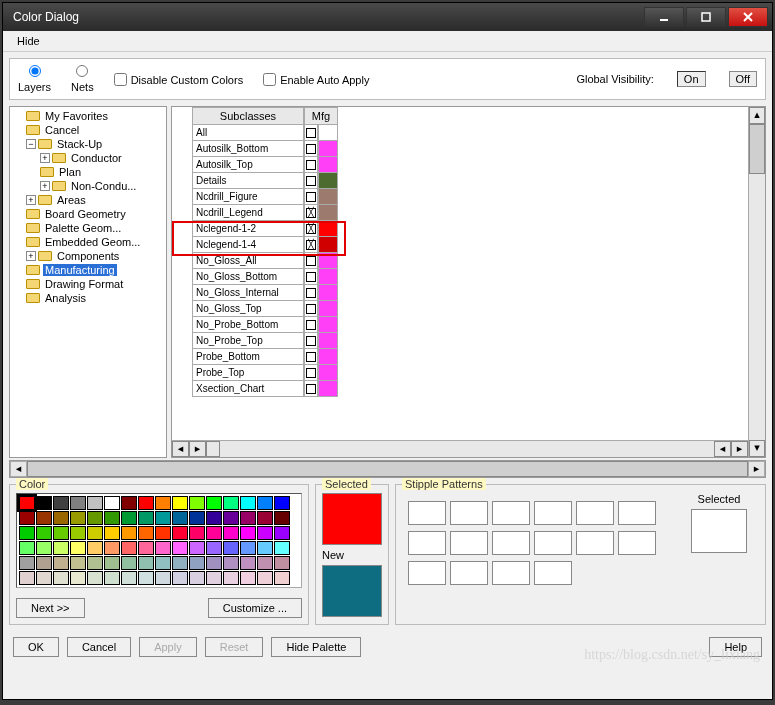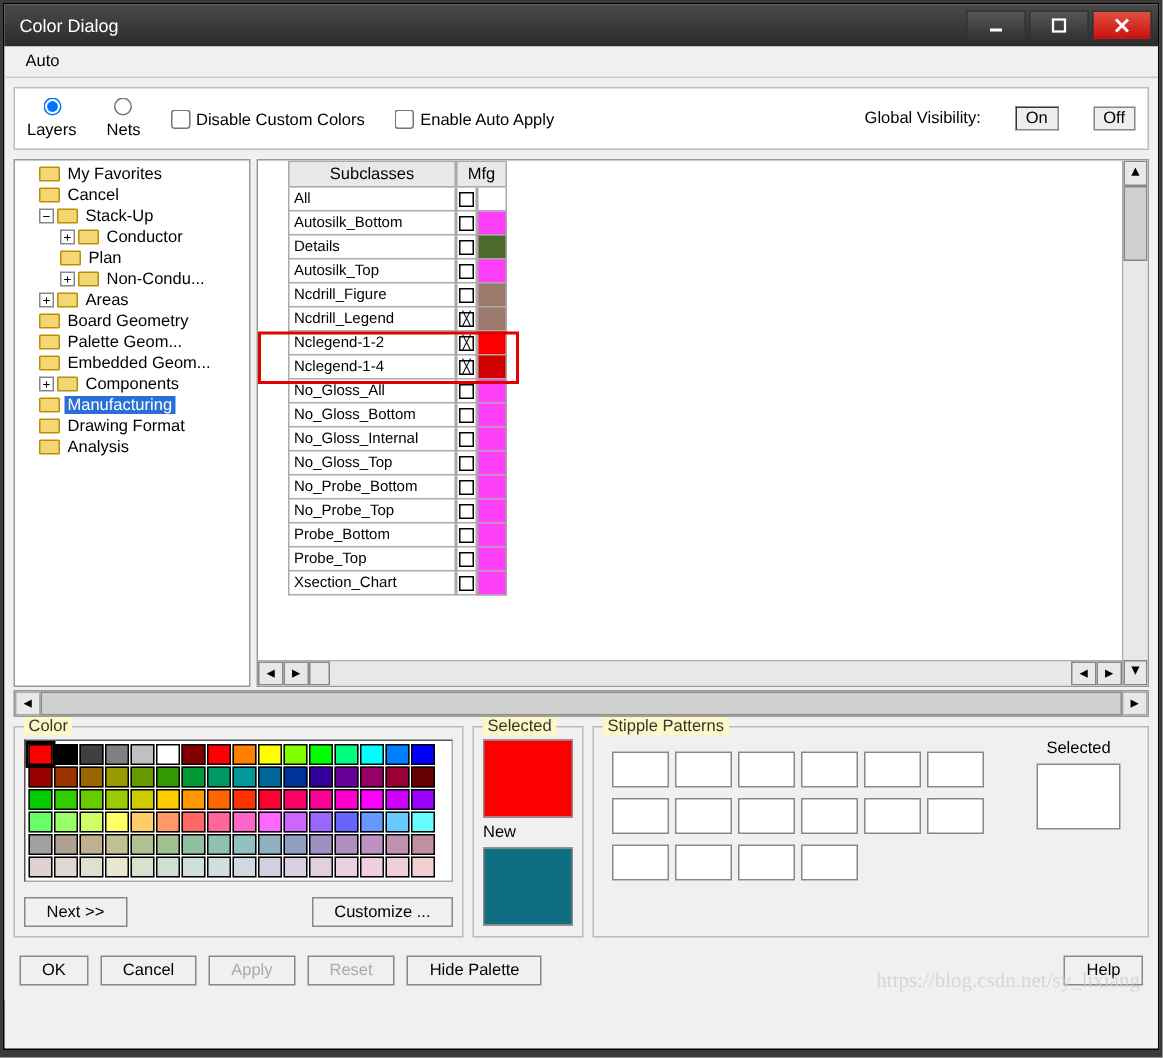--- a/index.html
+++ b/index.html
@@ -83,21 +83,21 @@
         </svg>
       </div>
    <div class="tbtn tclose">
         <svg viewBox="0 0 12 12">
           <line x1="2" y1="2" x2="10" y2="10" stroke="#fff" stroke-width="2"></line>
           <line x1="10" y1="2" x2="2" y2="10" stroke="#fff" stroke-width="2"></line>
         </svg>
       </div>
  </div>
  <div class="menubar">
-   <span class="menuitem">Auto</span>
+   <span class="menuitem">Hide</span>
  </div>
  <div class="dlg-body">
    <div class="top-row">
      <label class="radio">
           <input type="radio" checked="" style="">
           <span>Layers</span>
         </label>
      <label class="radio">
           <input type="radio" style="">
           <span>Nets</span>
@@ -204,32 +204,32 @@
                 <div class="gcell3" style="background: transparent;"></div>
               </div>
               <div class="grow">
                 <div class="gcell1">Autosilk_Bottom</div>
                 <div class="gcell2">
                   <div class="gck"></div>
                 </div>
                 <div class="gcell3" style="background: rgb(255, 62, 248);"></div>
               </div>
               <div class="grow">
+                <div class="gcell1">Autosilk_Top</div>
+                <div class="gcell2">
+                  <div class="gck"></div>
+                </div>
+                <div class="gcell3" style="background: rgb(255, 62, 248);"></div>
+              </div>
+              <div class="grow">
                 <div class="gcell1">Details</div>
                 <div class="gcell2">
                   <div class="gck"></div>
                 </div>
                 <div class="gcell3" style="background: rgb(77, 107, 47);"></div>
-              </div>
-              <div class="grow">
-                <div class="gcell1">Autosilk_Top</div>
-                <div class="gcell2">
-                  <div class="gck"></div>
-                </div>
-                <div class="gcell3" style="background: rgb(255, 62, 248);"></div>
               </div>
               <div class="grow">
                 <div class="gcell1">Ncdrill_Figure</div>
                 <div class="gcell2">
                   <div class="gck"></div>
                 </div>
                 <div class="gcell3" style="background: rgb(156, 122, 109);"></div>
               </div>
               <div class="grow">
                 <div class="gcell1">Ncdrill_Legend</div>

